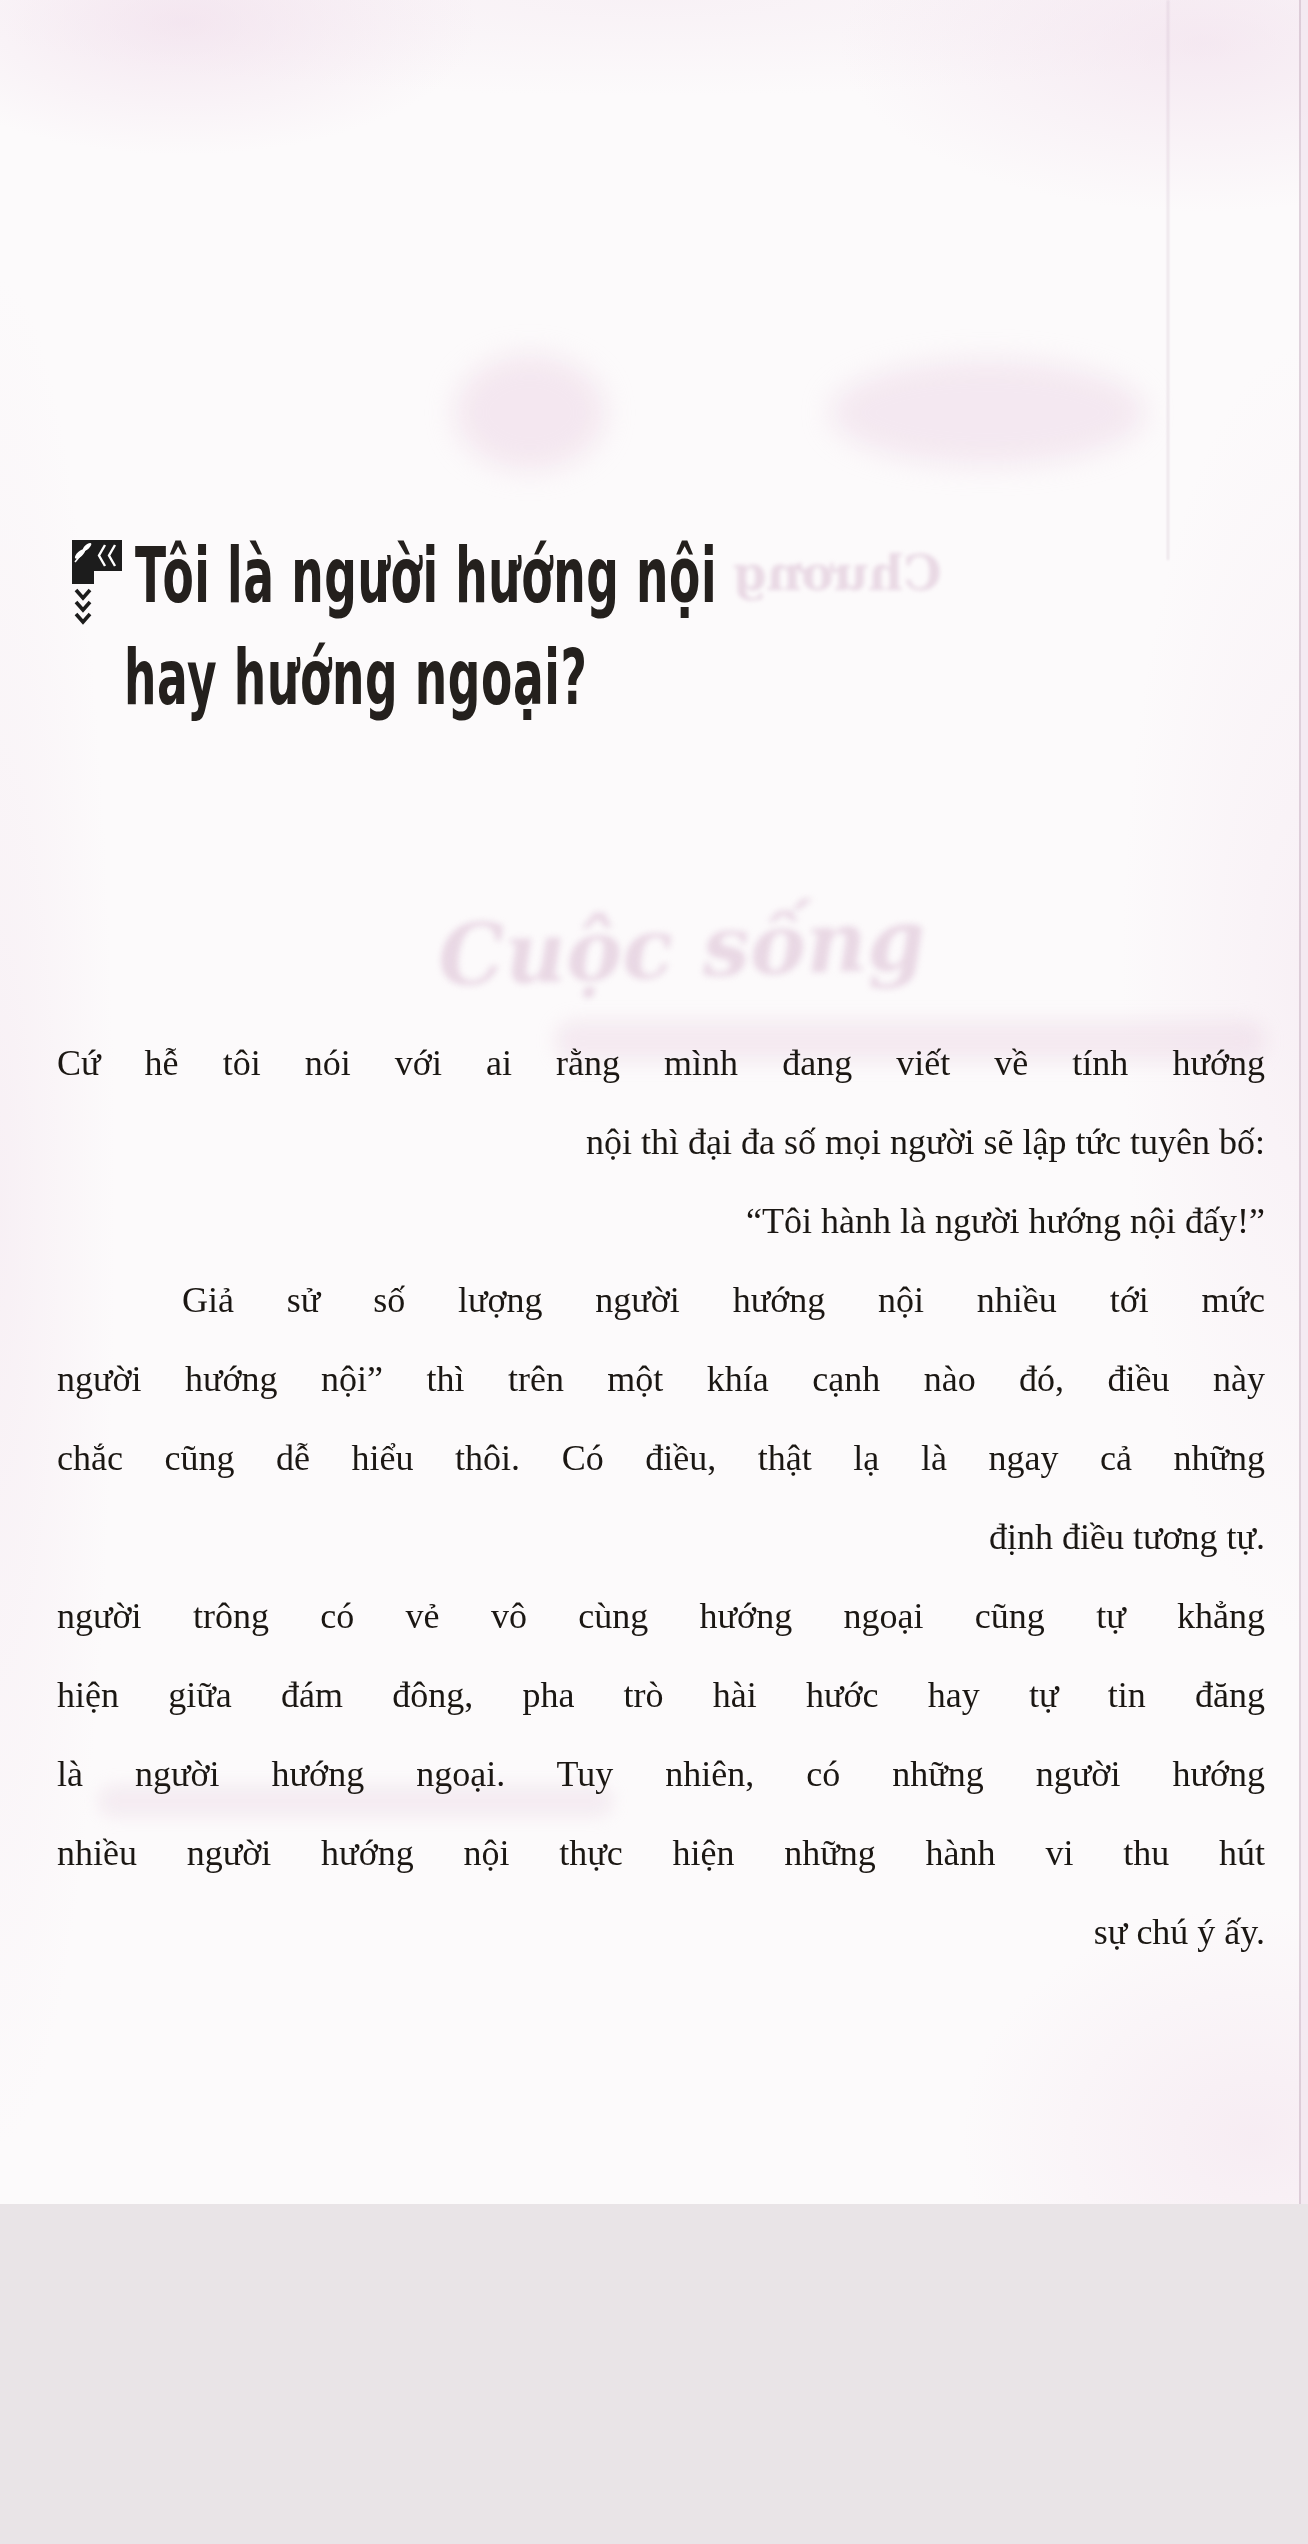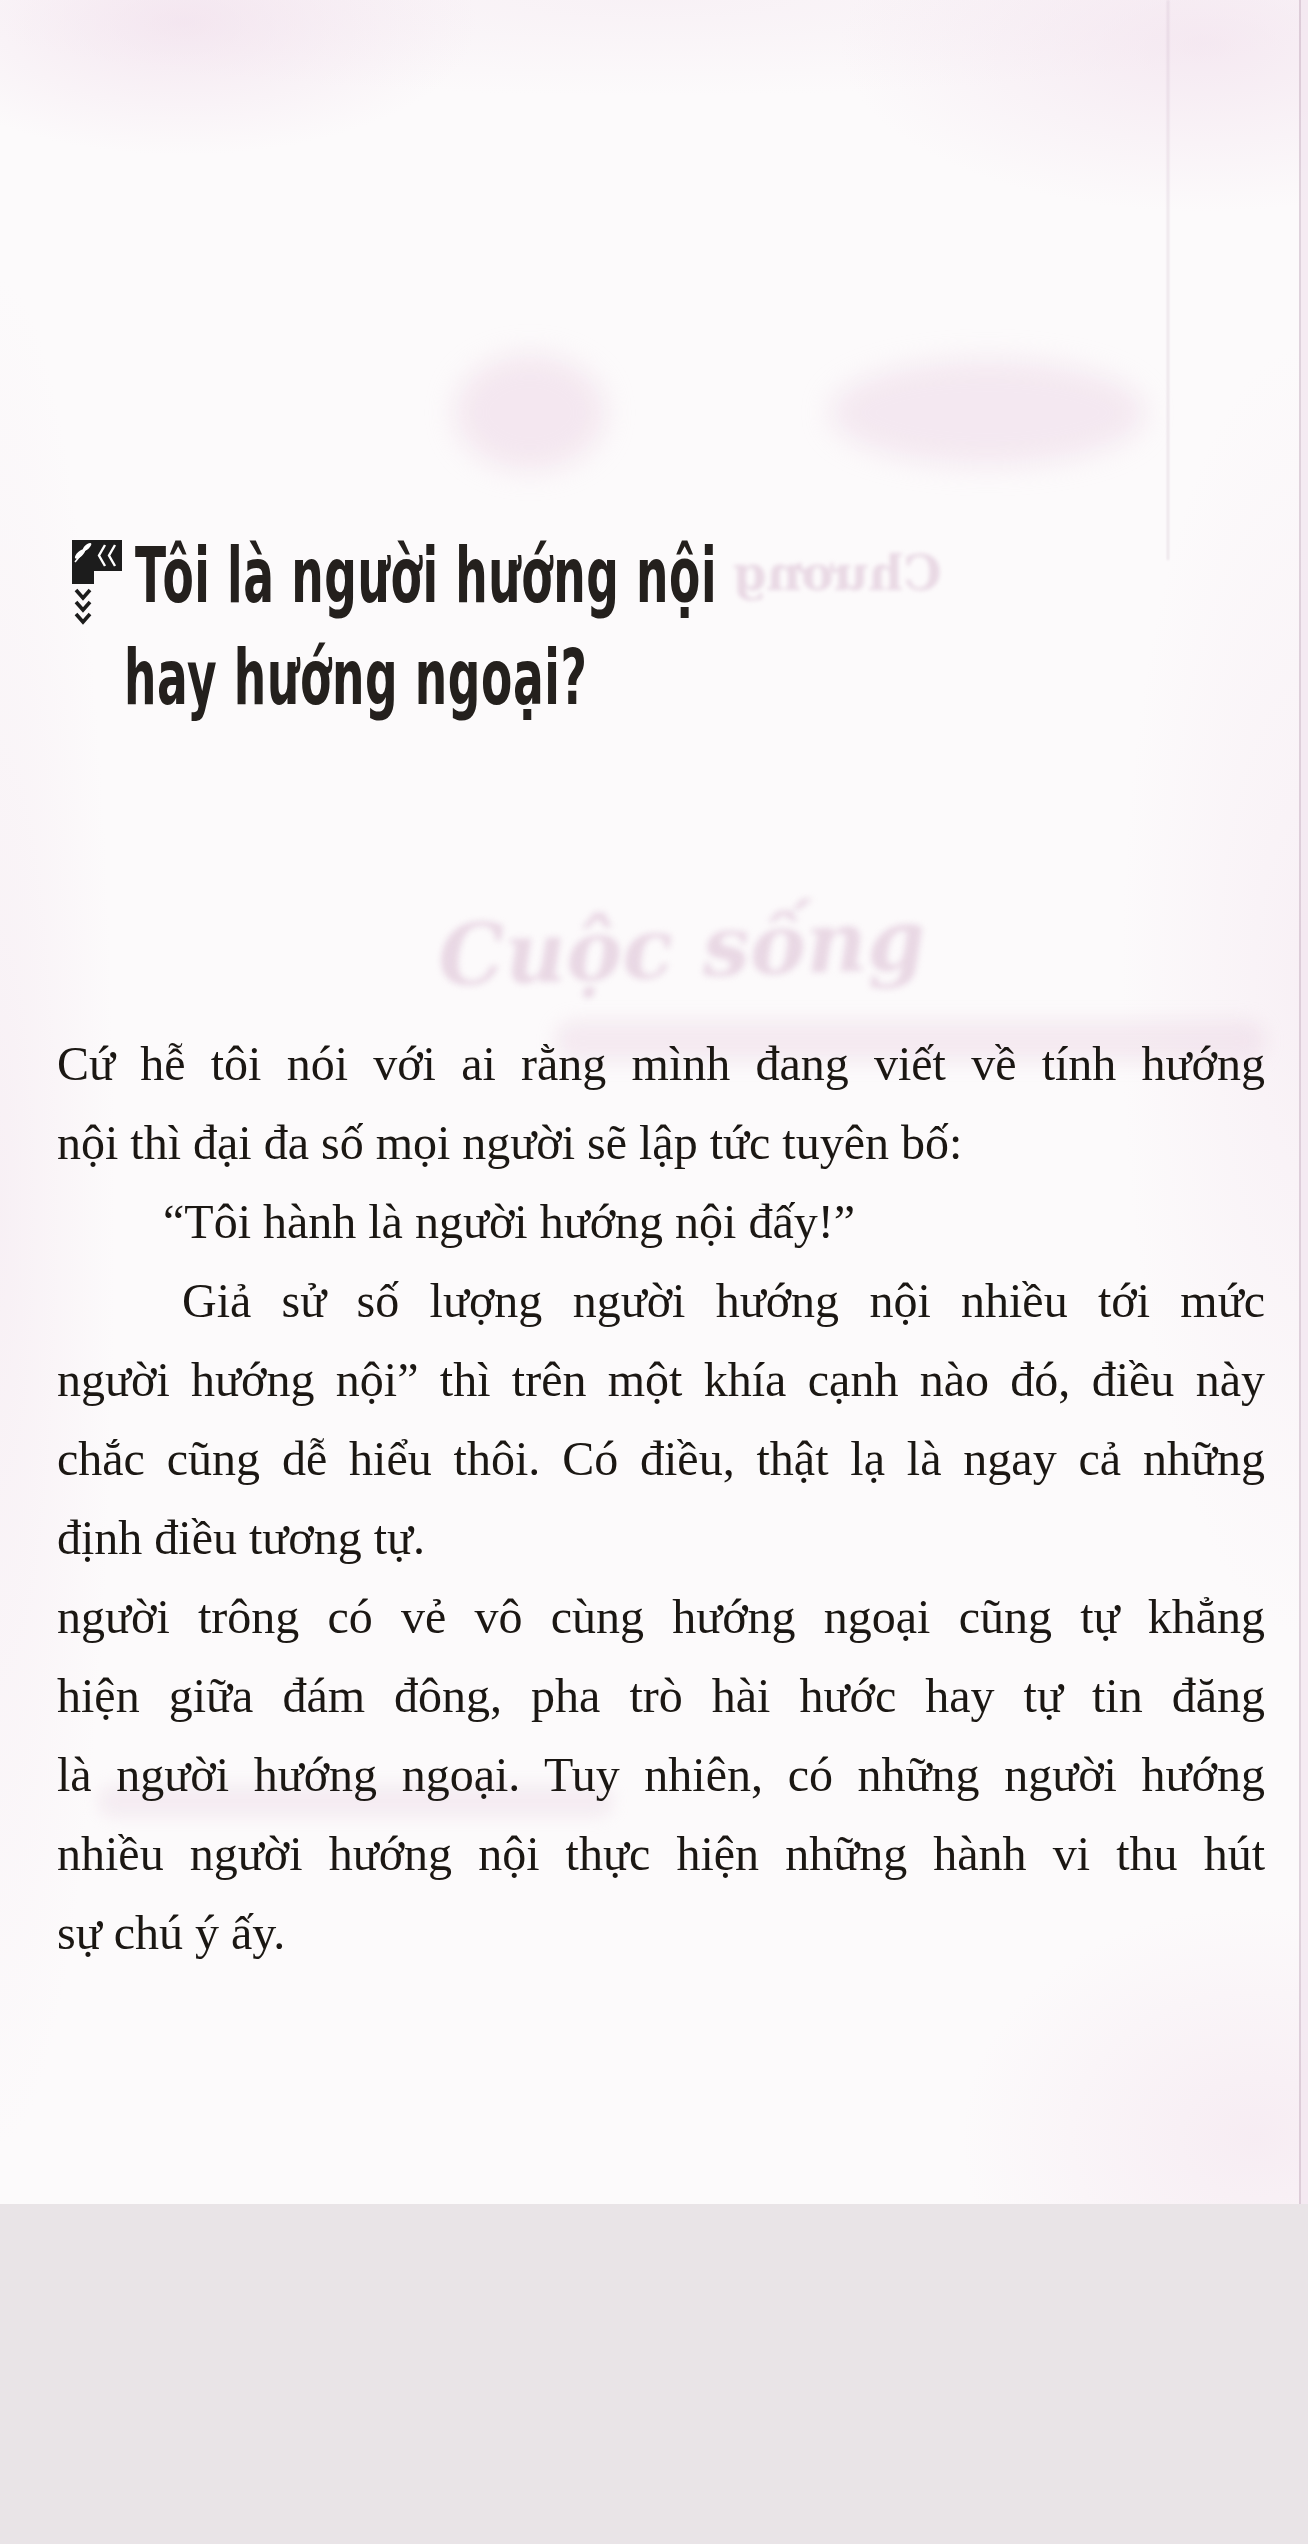--- a/index.html
+++ b/index.html
@@ -59,23 +59,23 @@
     white-space:nowrap;
     letter-spacing:1px;
   }
   .title-line-1{left:135px;top:528px;}
   .title-line-2{left:124px;top:630px;}
   .ornament{position:absolute;left:72px;top:540px;width:50px;height:90px;}
 
   
   .body-block{
     position:absolute;left:57px;top:1024px;width:1208px;
-    font-size:48px;line-height:79px;color:#1b1713;
+    font-size:36px;line-height:79px;color:#1b1713;
   }
-  .bl{white-space:nowrap;}
+  .bl{white-space:nowrap;text-align:right;}
   .j{white-space:normal;text-align:justify;text-align-last:justify;}
   .ind{padding-left:125px;}
   .indq{padding-left:106px;}
 </style>
 </head>
 <body>
 
 <div class="page">
 
   <div class="mottle"></div>

